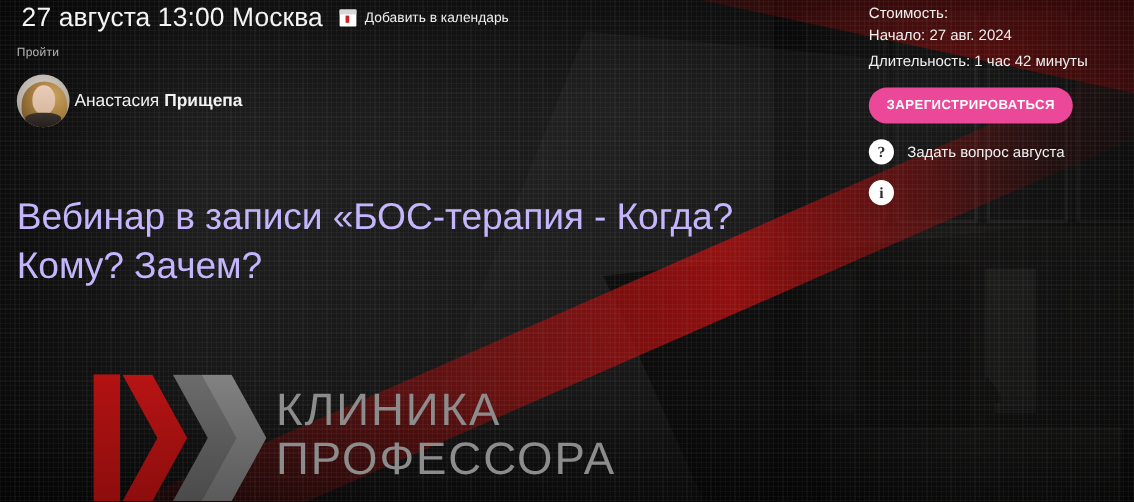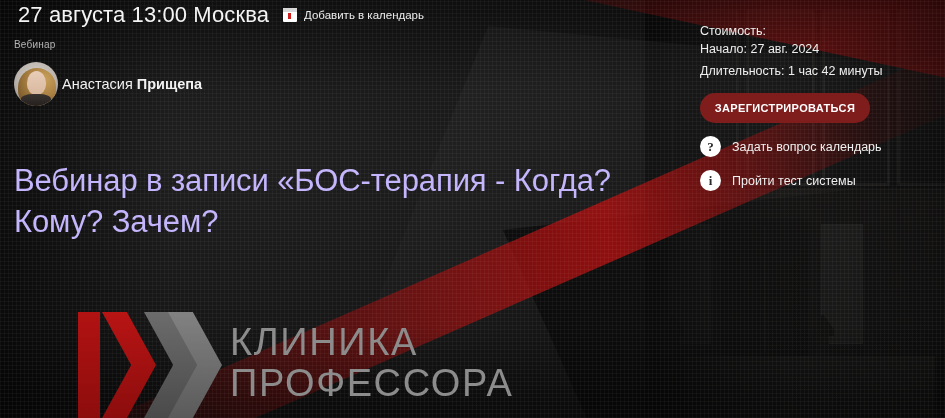--- a/index.html
+++ b/index.html
@@ -269,23 +269,22 @@
     font-size: 31px;
     line-height: 1.32;
     font-weight: 400;
     color: #c4b5fd;
     letter-spacing: -.1px;
   }
 
   
   .side {
     position: absolute;
-    left: 700px; top: 4px;
+    left: 724px; top: 4px;
     width: 210px;
-    margin-top: 20px;
   }
   .side-cost-label {
     font-size: 12.5px;
     color: #efefef;
     margin-bottom: 1px;
   }
   .side-price {
     font-size: 27px;
     font-weight: 400;
     color: #ffffff;
@@ -298,21 +297,21 @@
     line-height: 1.72;
     white-space: nowrap;
   }
   .cta {
     display: block;
     margin-top: 11px;
     width: 170px;
     padding: 9px 0 9px;
     border: none;
     border-radius: 20px;
-    background: #7f1d1d;
+    background: #ec4899;
     color: #ffffff;
     font-family: "Liberation Sans", sans-serif;
     font-size: 11px;
     font-weight: 700;
     letter-spacing: .35px;
     cursor: pointer;
     text-align: center;
   }
   .side-link {
     display: flex;
@@ -424,21 +423,21 @@
   <div class="content">
 
     <div class="topline">
       <div class="date-text">27 августа 13:00 Москва</div>
       <div class="cal-link">
         <span class="cal-icon"></span>
         <span class="cal-label">Добавить в календарь</span>
       </div>
     </div>
 
-    <div class="hosts-label">Вебинар</div>
+    <div class="hosts-label">Пройти</div>
 
     <div class="host">
       <div class="avatar">
         <div class="hair"></div>
         <div class="face"></div>
         <div class="body"></div>
       </div>
       <div class="host-name">
         <span>Анастасия</span>
         <b>Прищепа</b>
@@ -449,26 +448,25 @@
 
     <div class="side">
       <div class="side-cost-label">Стоимость:</div>
       <div class="side-row">Начало: 27 авг. 2024</div>
       <div class="side-row">Длительность: 1 час 42 минуты</div>
 
       <button class="cta">ЗАРЕГИСТРИРОВАТЬСЯ</button>
 
       <div class="side-link">
         <span class="circ">?</span>
-        <span class="side-link-label">Задать вопрос календарь</span>
+        <span class="side-link-label">Задать вопрос августа</span>
       </div>
 
       <div class="side-link">
         <span class="circ">i</span>
-        <span class="side-link-label">Пройти тест системы</span>
       </div>
     </div>
 
     <div class="logo">
       <div class="logo-mark">
         <span class="bar"></span>
         <span class="chev red"></span>
         <span class="chev gray1"></span>
         <span class="chev gray2"></span>
       </div>

